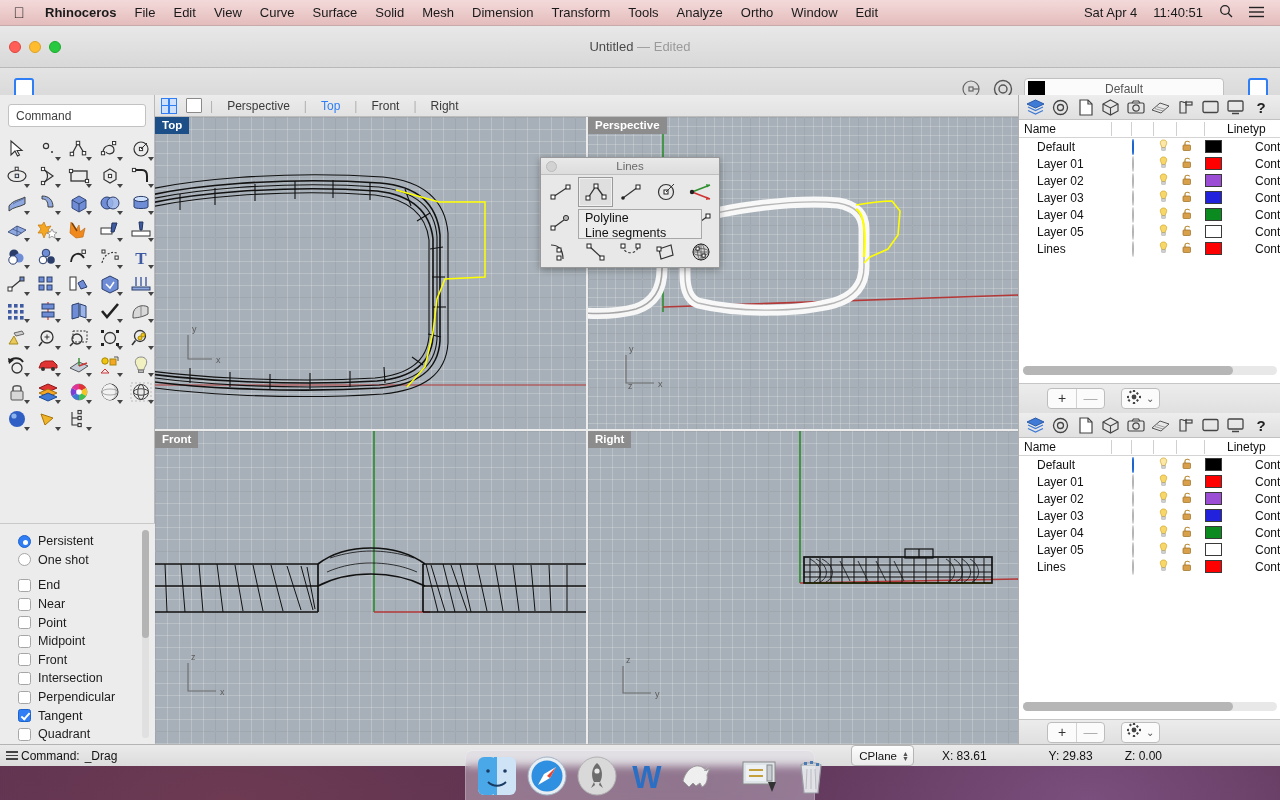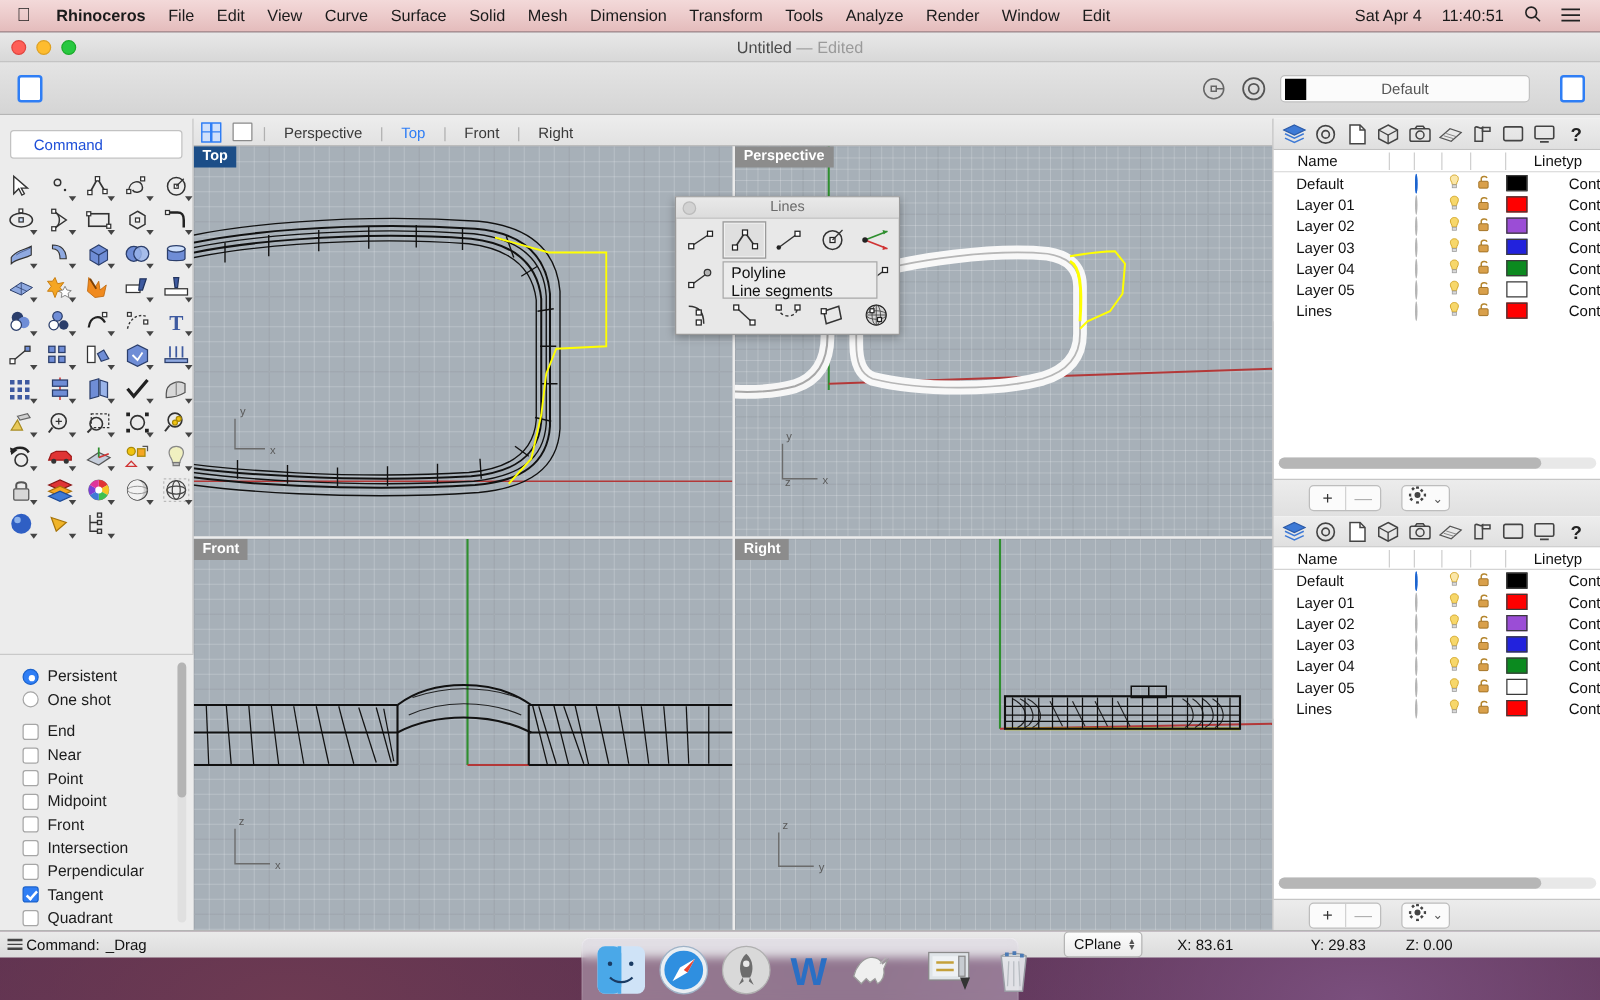--- a/index.html
+++ b/index.html
@@ -33,21 +33,21 @@
   .menubar .spacer { flex:1; }
   .menubar .clock { padding:0 8px; white-space:nowrap;}
   .menubar .ico { padding:0 8px; font-size:14px; }
 
   
   .window {
     position:absolute; left:0; top:26px; width:1280px; height:718px;
     background:#ececec; overflow:hidden;
   }
   .titlebar {
-    position:relative; height:24px;
+    position:relative; height:42px;
     background: linear-gradient(180deg,#e8e8e8 0%, #d8d8d8 100%);
     border-bottom:1px solid #b9b9b9;
     display:flex; align-items:center;
   }
   .traffic { display:flex; gap:8px; padding-left:9px; align-items:center; }
   .tl { width:12px; height:12px; border-radius:50%; }
   .tl.red{background:#ff5f57;border:1px solid #e0443e;}
   .tl.yellow{background:#febc2e;border:1px solid #dea123;}
   .tl.green{background:#28c840;border:1px solid #1aab29;}
   .win-title {
@@ -86,21 +86,21 @@
   .main { position:absolute; left:0; top:69px; width:1280px; height:649px; }
 
   
   .left-sidebar {
     position:absolute;left:0;top:0;width:155px;height:649px;
     background:#ececec; border-right:1px solid #b9b9b9;
   }
   .cmd-input {
     margin:9px 8px 6px 8px; height:23px; background:#fff;
     border:1px solid #c2c2c2; border-radius:3px;
-    font-size:12px; color:#1d4ed8; display:flex; align-items:center; padding-left:18px;
+    font-size:12px; color:#404040; display:flex; align-items:center; padding-left:7px;
   }
   .tool-grid { display:grid; grid-template-columns:repeat(5,31px); padding:2px 0 0 1px; }
   .tool-btn {
     width:31px;height:27px; display:flex;align-items:center;justify-content:center;
     position:relative;
   }
   .tool-btn svg { display:block; }
   .tool-btn .tri {
     position:absolute;right:2px;bottom:1px;width:0;height:0;
     border-left:3px solid transparent;border-right:3px solid transparent;
@@ -187,21 +187,21 @@
     height:25px; background:linear-gradient(180deg,#ededed,#e0e0e0);
     border-bottom:1px solid #c2c2c2;
     display:flex; align-items:center; gap:0px; padding-left:4px;
   }
   .pi { width:25px;height:25px;display:flex;align-items:center;justify-content:center;}
   .layer-head {
     height:18px; background:#fff; border-bottom:1px solid #d4d4d4;
     display:flex; align-items:center; font-size:12px; color:#111;
     position:relative;
   }
-  .layer-head .hname{ padding-left:19px; }
+  .layer-head .hname{ padding-left:5px; }
   .layer-head .hlt { position:absolute; left:208px; }
   .layer-head .vsepline{position:absolute;top:2px;height:14px;width:1px;background:#d0d0d0;}
   .lrow {
     height:17px; display:flex; align-items:center; font-size:12px; color:#111;
     position:relative; background:#fff;
   }
   .lrow .lname2 { position:absolute; left:18px; }
   .lrow .r-on { position:absolute; left:113px; }
   .lrow .bulb { position:absolute; left:138px; }
   .lrow .lock { position:absolute; left:162px; }
@@ -288,21 +288,21 @@
     <div class="mi">Edit</div>
     <div class="mi">View</div>
     <div class="mi">Curve</div>
     <div class="mi">Surface</div>
     <div class="mi">Solid</div>
     <div class="mi">Mesh</div>
     <div class="mi">Dimension</div>
     <div class="mi">Transform</div>
     <div class="mi">Tools</div>
     <div class="mi">Analyze</div>
-    <div class="mi">Render</div>
+    <div class="mi">Ortho</div>
     <div class="mi">Window</div>
     <div class="mi">Edit</div>
     <div class="spacer"></div>
     <div class="clock">Sat Apr 4</div>
     <div class="clock">11:40:51</div>
     <div class="ico">
       <svg width="14" height="14" viewBox="0 0 14 14">
           <circle cx="6" cy="6" r="4.3" fill="none" stroke="#222" stroke-width="1.3"></circle>
           <line x1="9.2" y1="9.2" x2="13" y2="13" stroke="#222" stroke-width="1.3"></line>
         </svg>

